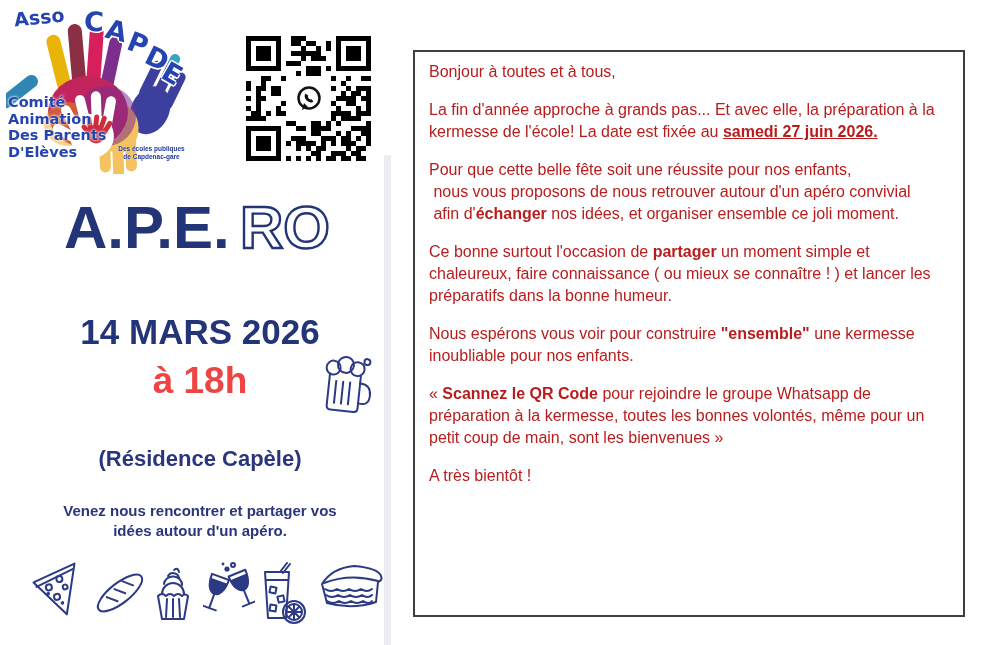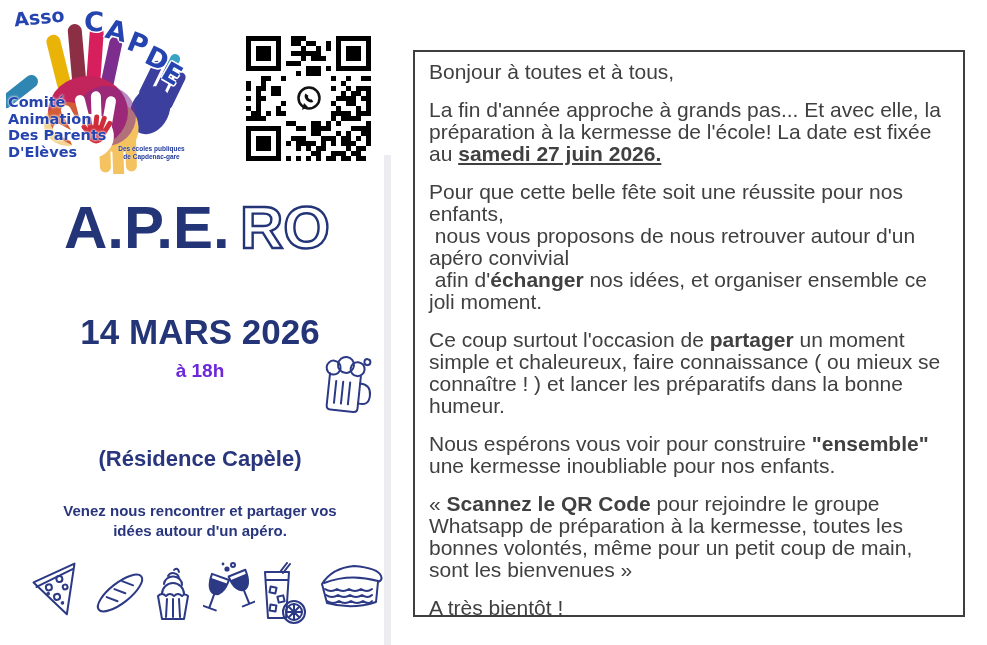--- a/index.html
+++ b/index.html
@@ -29,39 +29,39 @@
   #qr-wa{position:absolute;left:44px;top:44px;width:37px;height:37px;background:#fff;border-radius:6px;
         display:flex;align-items:center;justify-content:center;}
   #flyer-title{position:absolute;left:0;top:194px;width:400px;height:70px;}
   .invite{position:absolute;left:0;width:400px;text-align:center;font-weight:bold;
         color:#27357c;font-size:15px;}
   #invite1{top:268px;}
   #invite2{top:290px;}
   #date-text{position:absolute;left:0;top:312px;width:400px;text-align:center;
         font-size:35px;font-weight:bold;color:#233577;letter-spacing:0px;}
   #time-text{position:absolute;left:0;top:360px;width:400px;text-align:center;
-        font-size:19px;font-weight:bold;color:#6d28d9;}
+        font-size:37px;font-weight:bold;color:#ef4444;}
   #beer{position:absolute;left:318px;top:352px;transform:rotate(6deg);}
   .venue{position:absolute;left:0;width:400px;text-align:center;font-size:22px;
         font-weight:bold;color:#29367d;}
   #venue1{top:416px;}
   #venue2{top:446px;}
   .tagline{position:absolute;left:0;width:400px;text-align:center;font-size:15px;
         font-weight:bold;color:#29367d;}
   #tag1{top:502px;}
   #tag2{top:522px;}
   .food{position:absolute;top:562px;}
   svg.line-icon{stroke:#2c3a85;fill:none;stroke-width:2;stroke-linecap:round;stroke-linejoin:round;}
   #flyer-edge{position:absolute;left:384px;top:155px;width:7px;height:490px;background:#ededf1;}
 
   
   #letter-box{position:absolute;left:413px;top:50px;width:552px;height:567px;
         border:2px solid #3f3f3f;box-sizing:border-box;background:#fff;
         padding:9px 14px;overflow:hidden;}
-  #letter-body{font-size:21px;line-height:22px;color:#404040;}
+  #letter-body{font-size:16px;line-height:22px;color:#b91c1c;}
   .lp{margin:0 0 16px 0;white-space:pre-wrap;}
   .lp.right{text-align:right;}
   .lp.gap{margin-top:14px;}
 </style>
 </head>
 <body>
 
 <div id="stage">
 
   <div id="logo">
@@ -400,20 +400,20 @@
 
   <div id="flyer-edge"></div>
 
   <div id="letter-box">
     <div id="letter-body">
         <p class="lp"><span>Bonjour à toutes et à tous,</span></p>
         <p class="lp"><span>La fin d'année approche à grands pas... Et avec elle, la préparation à la kermesse de l'école! La date est fixée au </span><span style="font-weight: bold; text-decoration: underline;">samedi 27 juin 2026.</span></p>
         <p class="lp"><span>Pour que cette belle fête soit une réussite pour nos enfants,
  nous vous proposons de nous retrouver autour d'un apéro convivial
  afin d'</span><span style="font-weight: bold;">échanger</span><span> nos idées, et organiser ensemble ce joli moment.</span></p>
-        <p class="lp"><span>Ce coup surtout l'occasion de </span><span style="font-weight: bold;">partager</span><span> un moment simple et chaleureux, faire connaissance ( ou mieux se connaître ! ) et lancer les préparatifs dans la bonne humeur.</span></p>
+        <p class="lp"><span>Ce bonne surtout l'occasion de </span><span style="font-weight: bold;">partager</span><span> un moment simple et chaleureux, faire connaissance ( ou mieux se connaître ! ) et lancer les préparatifs dans la bonne humeur.</span></p>
         <p class="lp"><span>Nous espérons vous voir pour construire </span><span style="font-weight: bold;">"ensemble"</span><span> une kermesse inoubliable pour nos enfants.</span></p>
         <p class="lp"><span>« </span><span style="font-weight: bold;">Scannez le QR Code</span><span> pour rejoindre le groupe Whatsapp de préparation à la kermesse, toutes les bonnes volontés, même pour un petit coup de main, sont les bienvenues »</span></p>
         <p class="lp"><span>A très bientôt !</span></p>
       </div>
   </div>
 
 </div>
 
 </body></html>

